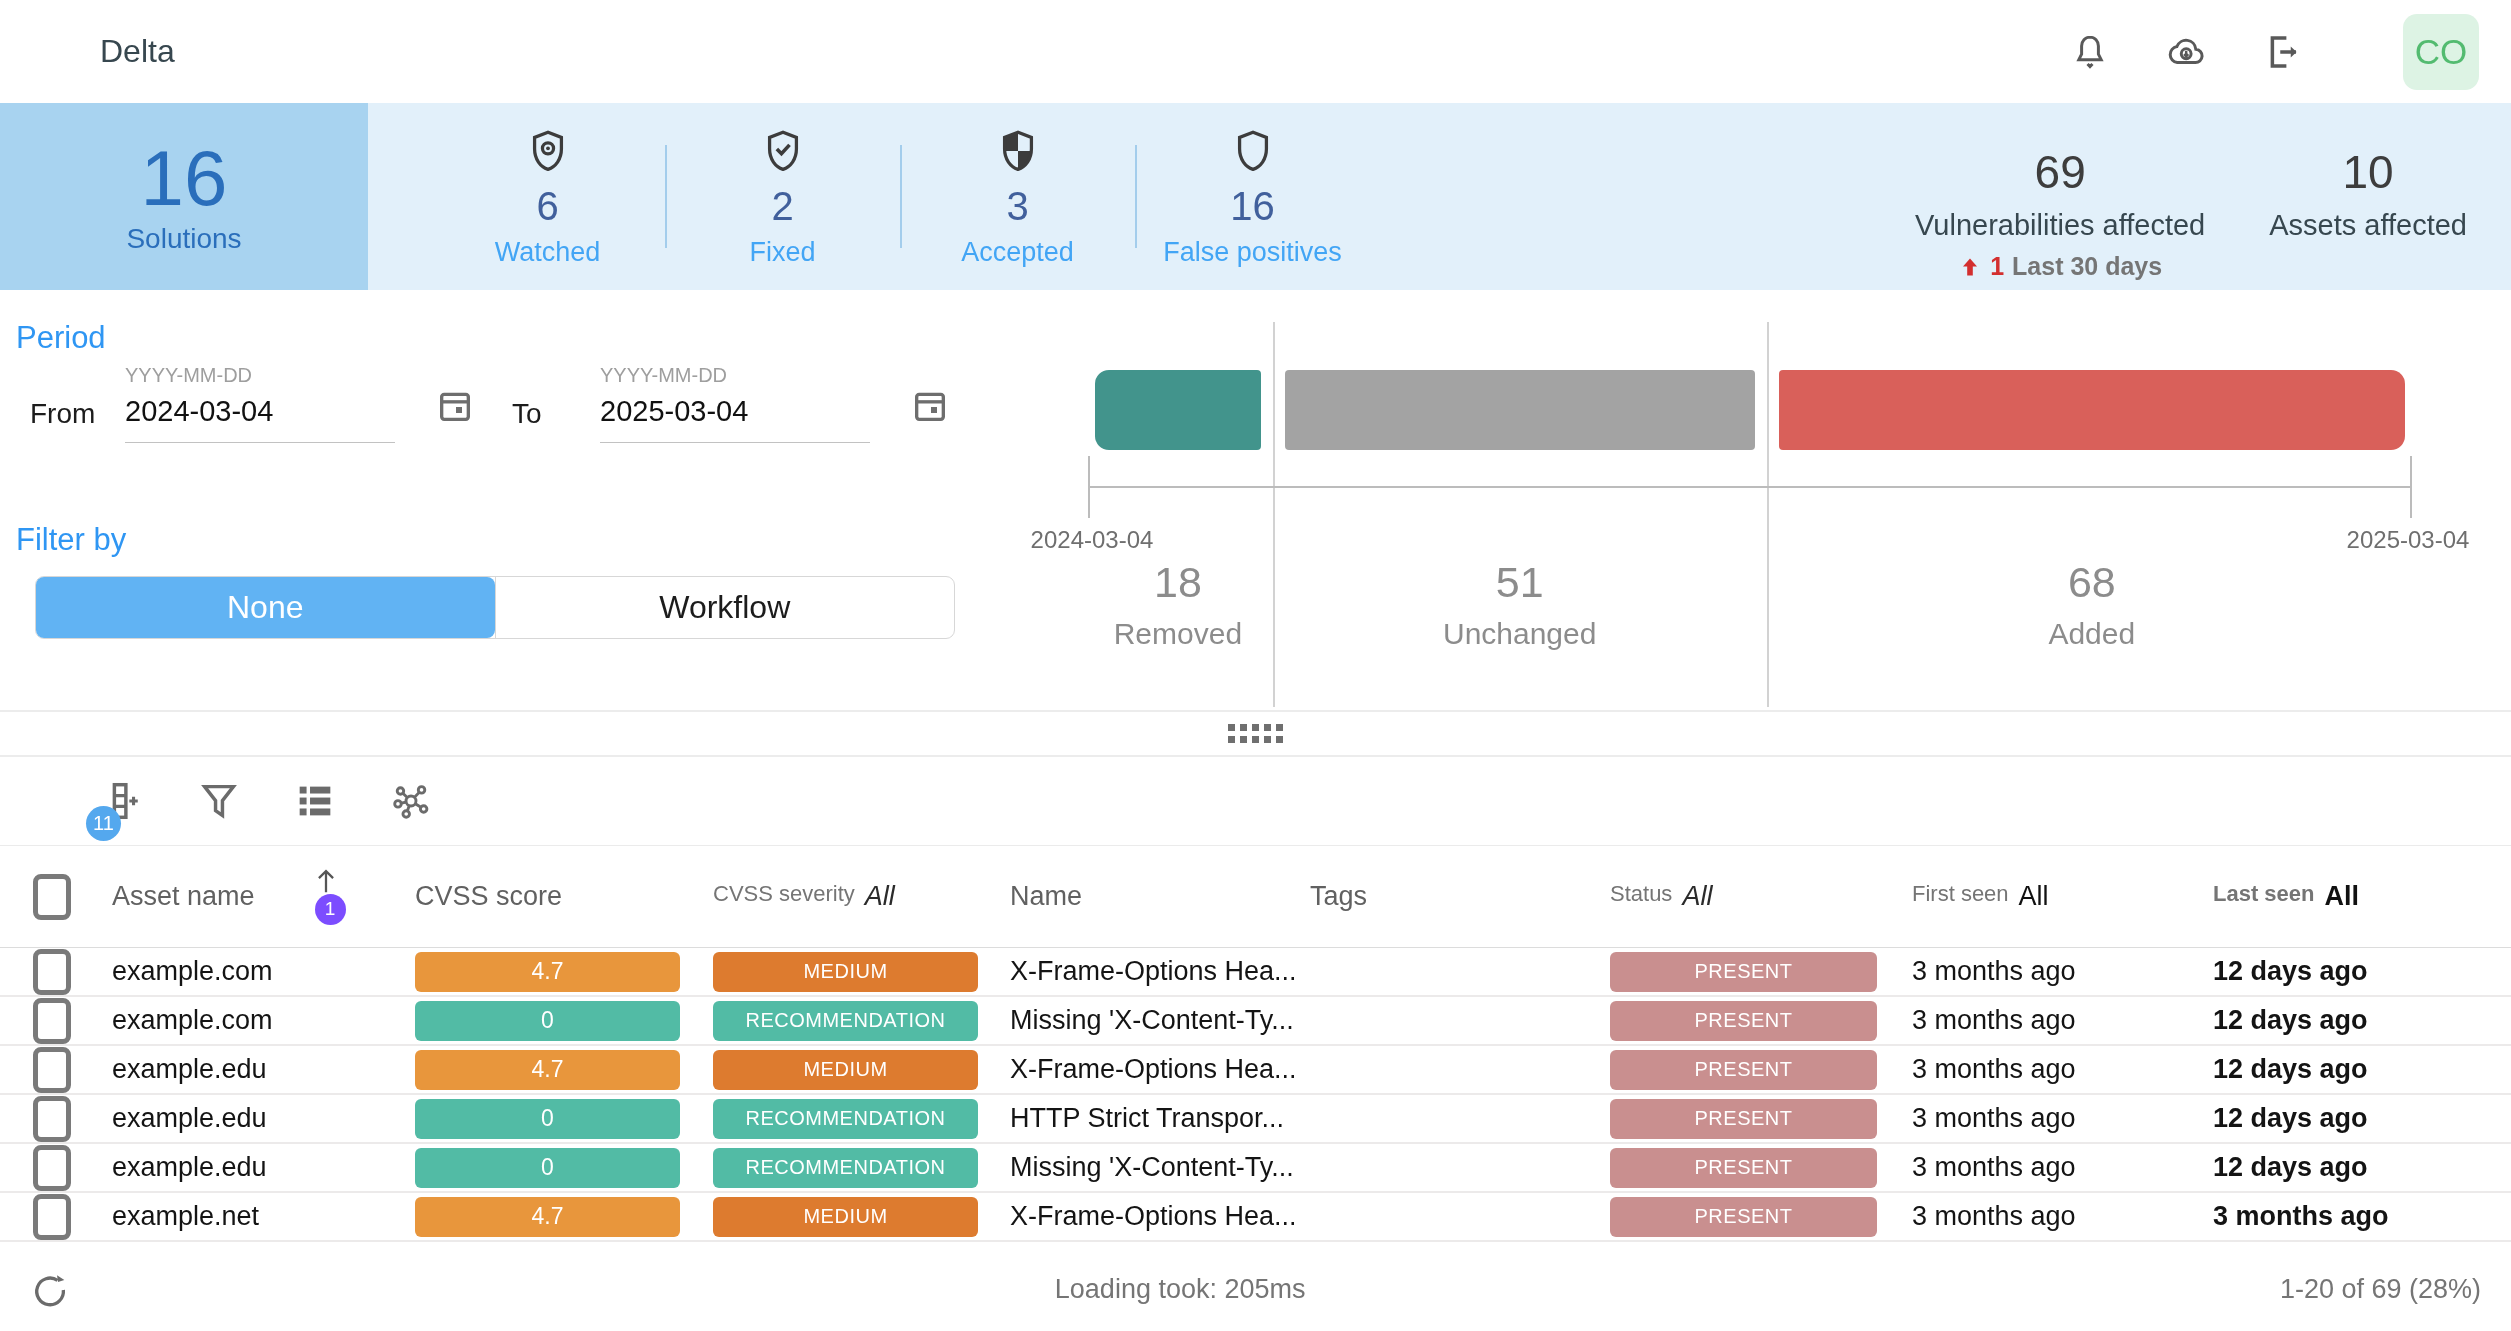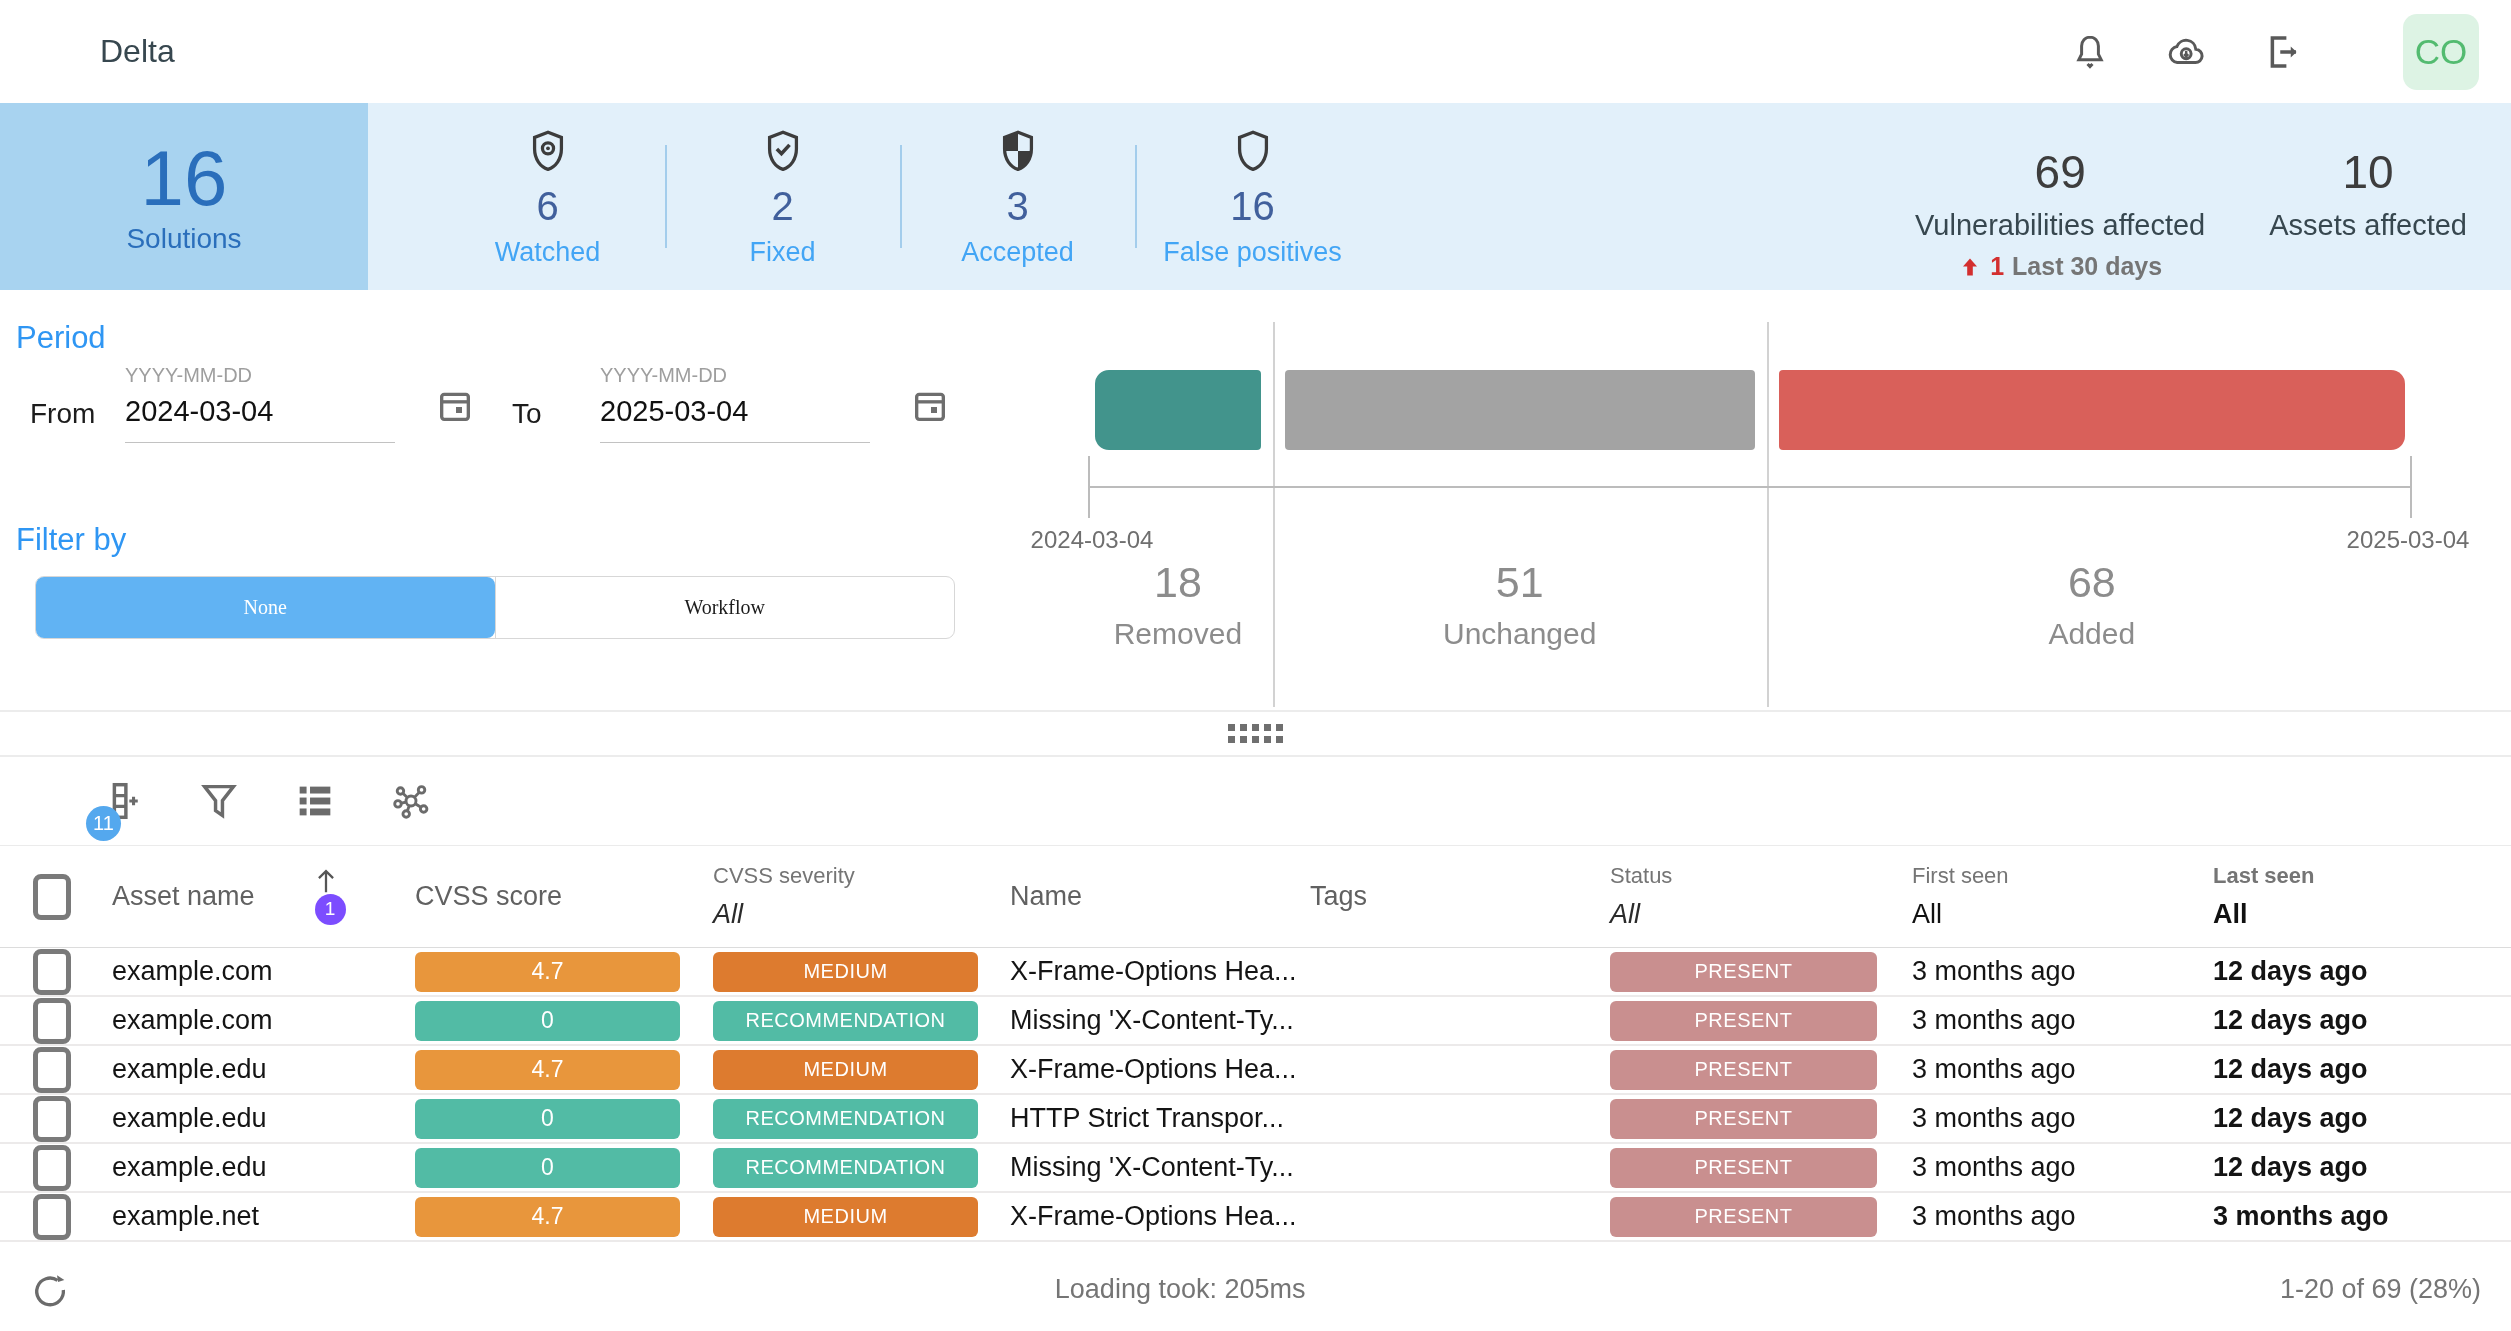--- a/index.html
+++ b/index.html
@@ -51,22 +51,22 @@
   .date-field-1 { left:125px; }
   .date-field-2 { left:600px; }
   .mini-label { font-size:20px; color:#9e9e9e; }
   .date-input { width:100%; border:none; outline:none; background:transparent; border-bottom:1px solid #c2c2c2;
                 font-family:"Liberation Sans",sans-serif; font-size:29px; color:#111; padding:8px 0 14px 0; }
   .cal-btn { position:absolute; top:96px; width:40px; height:40px; color:#6e6e6e; cursor:pointer; background:none; border:none; }
   .cal-btn-1 { left:435px; }
   .cal-btn-2 { left:910px; }
   .seg-group { position:absolute; left:35px; top:286px; width:920px; height:63px; display:flex;
                border:1px solid #d7d7d7; border-radius:9px; background:#fff; }
-  .seg-btn { flex:1; border:none; background:transparent; font-family:Liberation Serif, serif;
-             font-size:20px; color:#1c1c1c; cursor:pointer; border-left:1px solid #d7d7d7; }
+  .seg-btn { flex:1; border:none; background:transparent; font-family:Liberation Sans, sans-serif;
+             font-size:32px; color:#1c1c1c; cursor:pointer; border-left:1px solid #d7d7d7; }
   .seg-btn:first-child { border-left:none; }
   .seg-btn.selected { background:#61b3f3; color:#fff; border-radius:8px; border-left:none; }
 
   
   .chart { position:absolute; left:1088px; top:32px; width:1324px; height:385px; }
   .gridline { position:absolute; top:0; height:385px; width:2px; background:#d2d2d2; }
   .cbar { position:absolute; top:48px; height:80px; }
   .timeline { position:absolute; top:164px; left:0; right:0; height:2px; background:#bcbcbc; }
   .tick { position:absolute; top:134px; width:2px; height:62px; background:#bcbcbc; }
   .cdate { position:absolute; top:204px; font-size:24px; color:#6f6f6f; white-space:nowrap; transform:translateX(-50%); }
@@ -94,21 +94,21 @@
   .col-asset { width:303px; flex-shrink:0; display:flex; align-items:center; }
   .col-score { width:298px; flex-shrink:0; }
   .col-sev   { width:297px; flex-shrink:0; }
   .col-name  { width:300px; flex-shrink:0; }
   .col-tags  { width:300px; flex-shrink:0; }
   .col-status{ width:302px; flex-shrink:0; }
   .col-first { width:301px; flex-shrink:0; }
   .col-last  { flex:1;font-weight:bold; }
   .checkbox { width:38px; height:46px; border:5px solid #7a7a7a; border-radius:8px; background:#fff; cursor:pointer; }
   .h-label { font-size:27px; color:#616161; }
-  .h-stack { display:flex; flex-direction:column; gap:10px; }
+  .h-stack { display:flex; flex-direction:row; gap:10px; }
   .h-sup { font-size:22px; color:#757575; }
   .h-all-italic { font-size:27px; color:#2b2b2b; font-style:italic; }
   .h-all { font-size:27px; color:#111; }
   .sort-wrap { position:relative; width:44px; height:70px; margin-left:52px; }
   .sort-arrow { position:absolute; left:2px; top:2px; width:34px; height:34px; color:#555; }
   .sort-badge { position:absolute; left:8px; top:32px; width:31px; height:31px; border-radius:50%;
                 background:#7c4dff; color:#fff; font-size:19px; display:flex; align-items:center; justify-content:center; }
 
   .tbody { position:absolute; top:948px; left:0; right:0; }
   .trow { display:flex; align-items:center; height:49px; border-bottom:2px solid #eceaea; background:#fff; }

